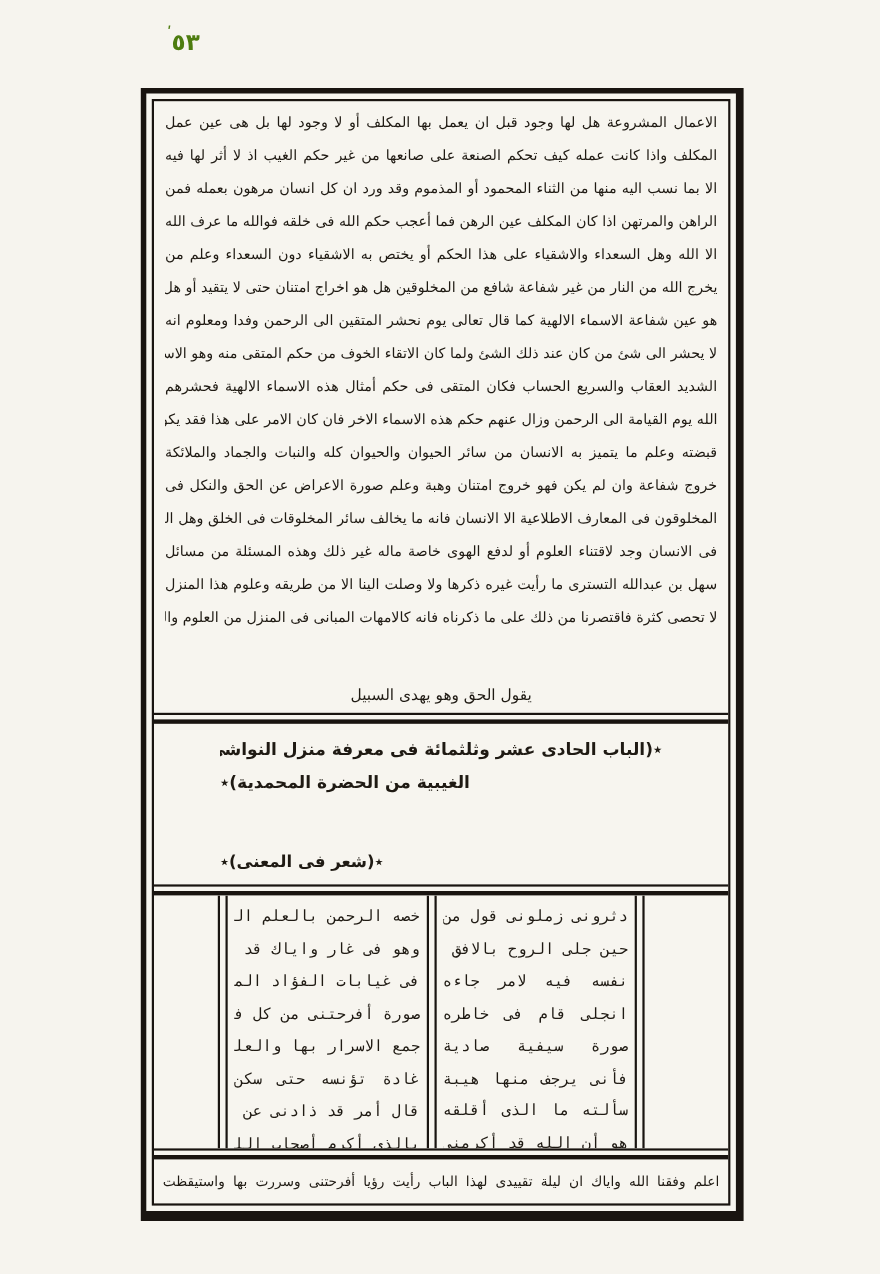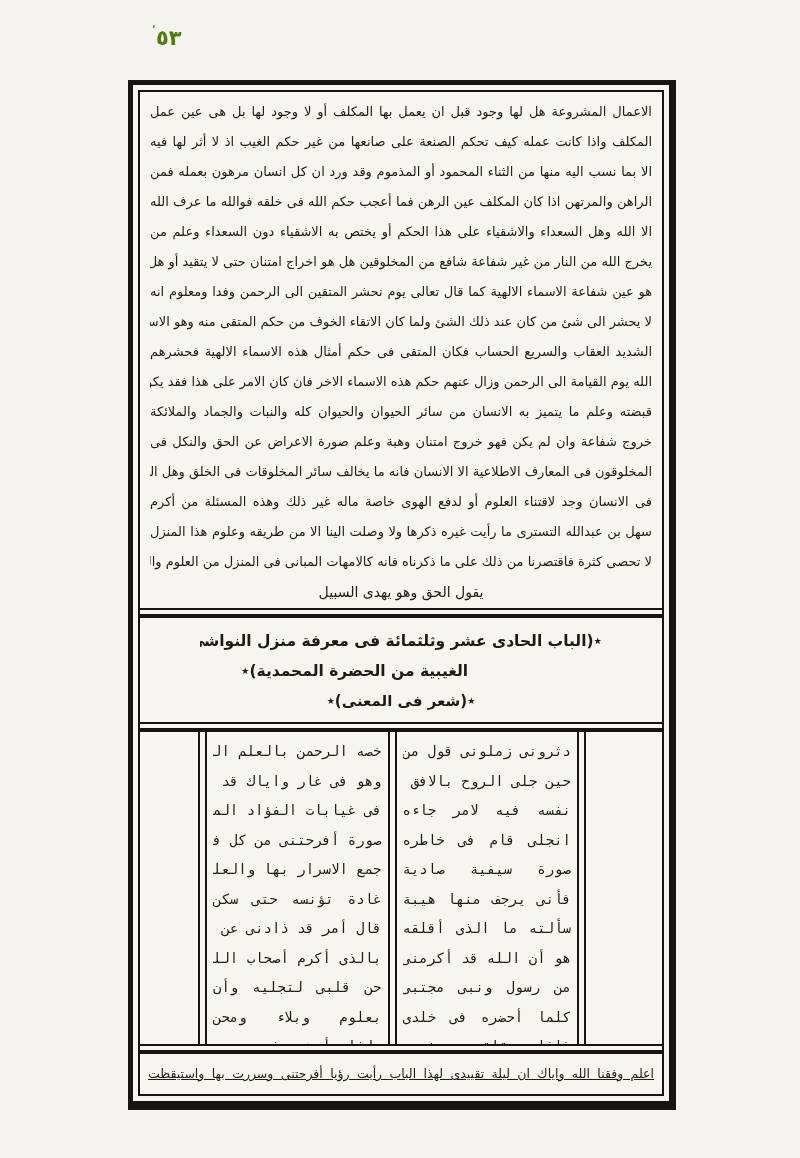--- a/index.html
+++ b/index.html
@@ -29,32 +29,32 @@
   }
   .main-text{
     direction:rtl;
     padding:5px 10px 1px 10px;
   }
   .tline{
     height:30px;line-height:30px;font-size:13px;
     text-align:justify;text-align-last:justify;text-justify:inter-word;
     overflow:hidden;white-space:nowrap;
   }
-  .tline.centered{text-align:center;text-align-last:center;font-size:14px;}
+  .tline.centered{text-align:center;text-align-last:center;font-size:14px;margin-top:40px;}
   .hrule{
     height:4px;border-top:2px solid #191410;border-bottom:4px solid #191410;
     flex:none;
   }
   .heading{
     direction:rtl;padding:8px 60px 6px 60px;font-weight:bold;
   }
   .hline{height:30px;line-height:30px;font-size:15.5px;overflow:hidden;white-space:nowrap;}
   .hline.l1{text-align:justify;text-align-last:justify;}
-  .hline.l2{text-align:left;margin-left:41px;}
-  .hline.l3{text-align:center;font-size:15px;}
+  .hline.l2{text-align:left;}
+  .hline.l3{text-align:left;font-size:15px;margin-top:42px;}
   .poem{
     flex:1;display:flex;flex-direction:row;direction:ltr;
     align-items:stretch;overflow:hidden;
   }
   .spacer{flex:none;}
   .spacer.left{width:58px;}
   .spacer.right{width:76px;}
   .vrule{
     flex:none;width:9px;
     border-left:2px solid #191410;border-right:2px solid #191410;
@@ -62,21 +62,21 @@
   }
   .poem-col{
     flex:1;direction:rtl;padding:6px 6px 0 6px;overflow:hidden;font-family:Liberation Mono, monospace;
   }
   .pline{
     height:29.5px;line-height:29.5px;font-size:14px;
     text-align:justify;text-align-last:justify;text-justify:inter-word;
     overflow:hidden;white-space:nowrap;
   }
   .footer-strip{
-    flex:none;height:40px;direction:rtl;padding:0 8px;text-decoration:underline;
+    flex:none;height:40px;direction:rtl;padding:0 8px;
   }
   .footer-strip .ftext{
     height:40px;line-height:40px;font-size:12.5px;
     text-align:justify;text-align-last:justify;text-justify:inter-word;
     overflow:hidden;white-space:nowrap;
   }
 </style>
 </head>
 <body>
 
@@ -94,21 +94,21 @@
         <div class="tline">الراهن والمرتهن اذا كان المكلف عين الرهن فما أعجب حكم الله فى خلقه فوالله ما عرف الله</div>
         <div class="tline">الا الله وهل السعداء والاشقياء على هذا الحكم أو يختص به الاشقياء دون السعداء وعلم من</div>
         <div class="tline">يخرج الله من النار من غير شفاعة شافع من المخلوقين هل هو اخراج امتنان حتى لا يتقيد أو هل</div>
         <div class="tline">هو عين شفاعة الاسماء الالهية كما قال تعالى يوم نحشر المتقين الى الرحمن وفدا ومعلوم انه</div>
         <div class="tline">لا يحشر الى شئ من كان عند ذلك الشئ ولما كان الاتقاء الخوف من حكم المتقى منه وهو الاسم</div>
         <div class="tline">الشديد العقاب والسريع الحساب فكان المتقى فى حكم أمثال هذه الاسماء الالهية فحشرهم</div>
         <div class="tline">الله يوم القيامة الى الرحمن وزال عنهم حكم هذه الاسماء الاخر فان كان الامر على هذا فقد يكون</div>
         <div class="tline">قبضته وعلم ما يتميز به الانسان من سائر الحيوان والحيوان كله والنبات والجماد والملائكة</div>
         <div class="tline">خروج شفاعة وان لم يكن فهو خروج امتنان وهبة وعلم صورة الاعراض عن الحق والنكل فى</div>
         <div class="tline">المخلوقون فى المعارف الاطلاعية الا الانسان فانه ما يخالف سائر المخلوقات فى الخلق وهل العقل الذى</div>
-        <div class="tline">فى الانسان وجد لاقتناء العلوم أو لدفع الهوى خاصة ماله غير ذلك وهذه المسئلة من أكرم</div>
+        <div class="tline">فى الانسان وجد لاقتناء العلوم أو لدفع الهوى خاصة ماله غير ذلك وهذه المسئلة من مسائل</div>
         <div class="tline">سهل بن عبدالله التسترى ما رأيت غيره ذكرها ولا وصلت الينا الا من طريقه وعلوم هذا المنزل</div>
         <div class="tline">لا تحصى كثرة فاقتصرنا من ذلك على ما ذكرناه فانه كالامهات المبانى فى المنزل من العلوم والله</div>
         <div class="tline centered">يقول الحق وهو يهدى السبيل</div>
       </div>
 
     <div class="hrule"></div>
 
     <div class="heading">
       <div class="hline l1">٭(الباب الحادى عشر وثلثمائة فى معرفة منزل النواشئ الاختصاصية</div>
       <div class="hline l2">الغيبية من الحضرة المحمدية)٭</div>

